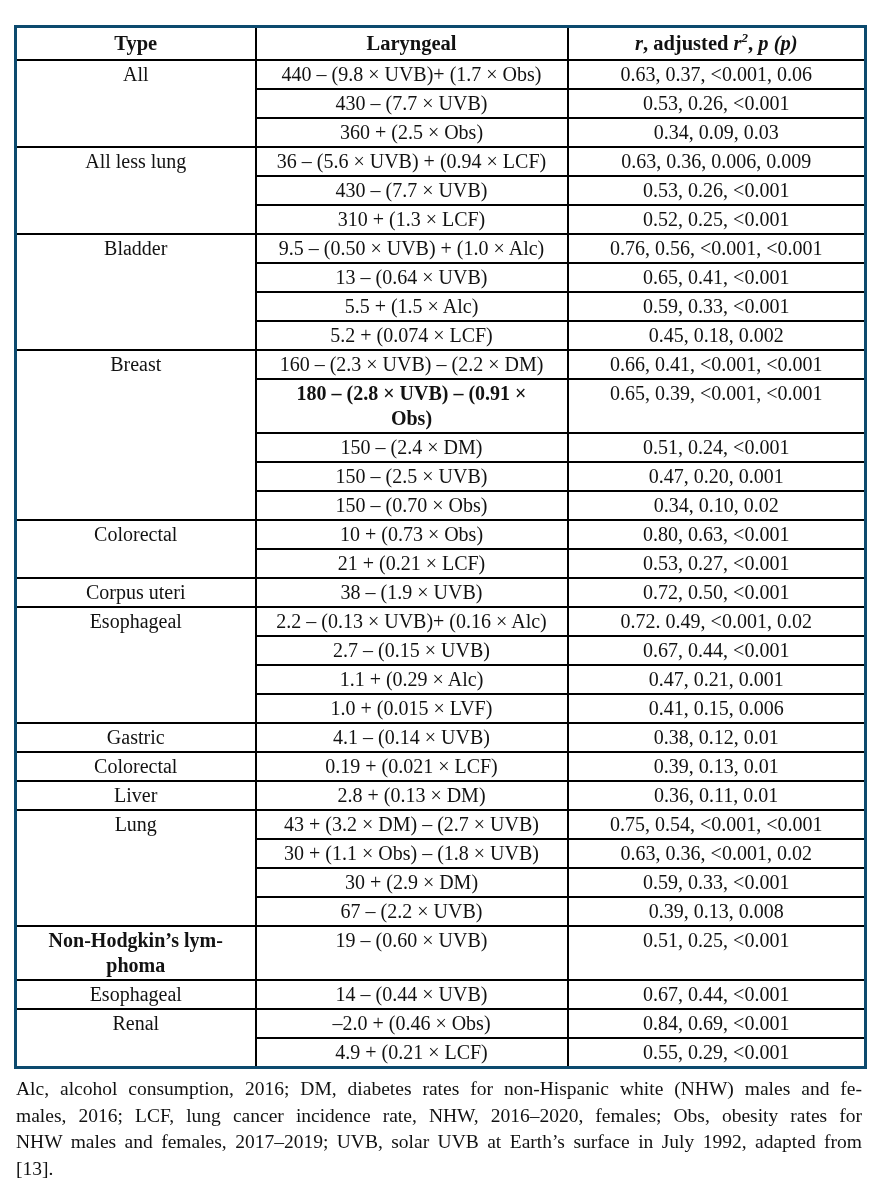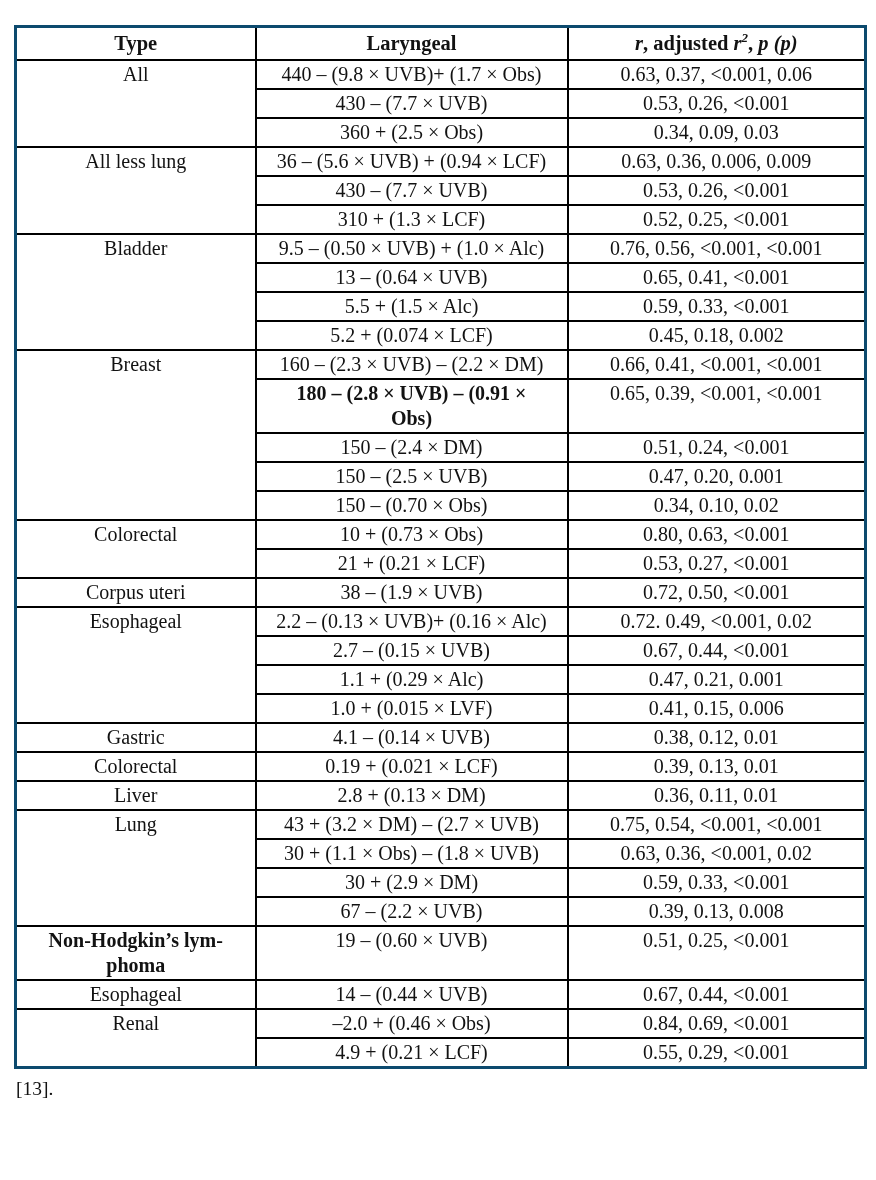--- a/index.html
+++ b/index.html
@@ -222,15 +222,18 @@
           <td>0.84, 0.69, &lt;0.001</td>
         </tr>
         <tr>
           <td>4.9 + (0.21 × LCF)</td>
           <td>0.55, 0.29, &lt;0.001</td>
         </tr>
       </tbody>
   </table>
 
   <div class="footnote" id="footnote">
+      <div class="jline">Alc, alcohol consumption, 2016; DM, diabetes rates for non-Hispanic white (NHW) males and fe-</div>
+      <div class="jline">males, 2016; LCF, lung cancer incidence rate, NHW, 2016–2020, females; Obs, obesity rates for</div>
+      <div class="jline">NHW males and females, 2017–2019; UVB, solar UVB at Earth’s surface in July 1992, adapted from</div>
       <div class="lastline">[13].</div>
     </div>
 </div>
 
 </body></html>

